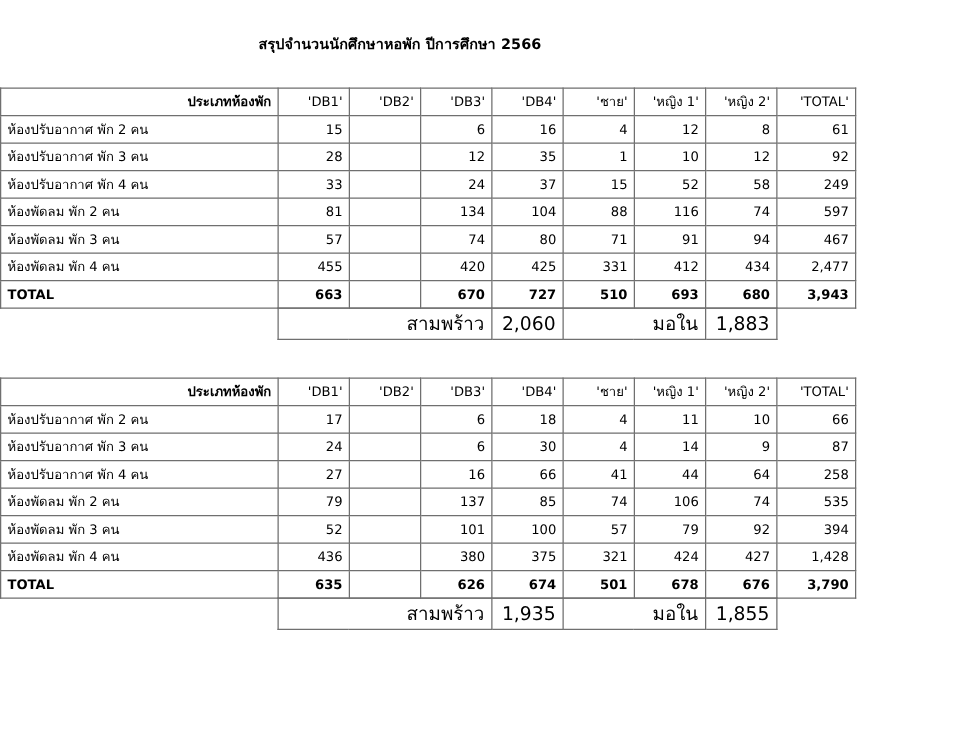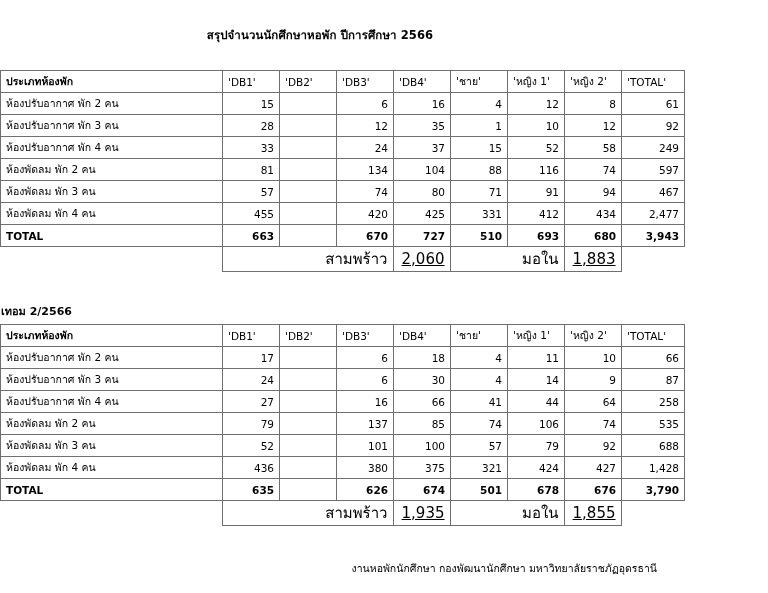--- a/index.html
+++ b/index.html
@@ -53,25 +53,25 @@
     font-weight: normal;
     vertical-align: middle;
     overflow: hidden;
     white-space: nowrap;
   }
   .col-type  { width: 222px; }
   .col-num   { width: 57px; }
   .col-total { width: 63px; }
 
   thead th {
-    text-align: left;
+    text-align: right;
     font-weight: bold;
   }
   thead th.h-type {
-    text-align: left;
+    text-align: right;
     font-weight: bold;
   }
   tbody td.cat {
     text-align: left;
   }
   tbody td.num {
     text-align: right;
   }
   tr.total-row td {
     font-weight: bold;
@@ -92,21 +92,20 @@
     overflow: hidden;
   }
   td.f-pad {
     border: none !important;
   }
   td.f-label {
     text-align: right;
   }
   td.f-value {
     text-align: right;
-    text-decoration: underline;
   }
   td.f-tail {
     border: none !important;
   }
   .doc-footer {
     width: 657px;
     margin: 0 auto;
     margin-top: 34px;
     text-align: right;
     font-size: 10.5px;
@@ -247,21 +246,20 @@
           <td class="f-value">2,060</td>
           <td class="f-label" colspan="2">มอใน</td>
           <td class="f-value">1,883</td>
           <td class="f-tail"></td>
         </tr>
       </tbody>
     </table>
   </div>
 
   <div class="section section-2">
-    <div class="term-label">เทอม 2/2566</div>
 
     <table class="grid">
       <colgroup>
         <col class="col-type">
           <col class="col-num">
           <col class="col-num">
           <col class="col-num">
         <col class="col-num">
           <col class="col-num">
           <col class="col-num">
@@ -328,21 +326,21 @@
         </tr>
         <tr>
           <td class="cat">ห้องพัดลม พัก 3 คน</td>
           <td class="num">52</td>
           <td class="num"></td>
           <td class="num">101</td>
           <td class="num">100</td>
           <td class="num">57</td>
           <td class="num">79</td>
           <td class="num">92</td>
-          <td class="num">688</td>
+          <td class="num">394</td>
         </tr>
         <tr>
           <td class="cat">ห้องพัดลม พัก 4 คน</td>
           <td class="num">436</td>
           <td class="num"></td>
           <td class="num">380</td>
           <td class="num">375</td>
           <td class="num">321</td>
           <td class="num">424</td>
           <td class="num">427</td>
@@ -380,15 +378,14 @@
           <td class="f-label" colspan="3">สามพร้าว</td>
           <td class="f-value">1,935</td>
           <td class="f-label" colspan="2">มอใน</td>
           <td class="f-value">1,855</td>
           <td class="f-tail"></td>
         </tr>
       </tbody>
     </table>
   </div>
 
-  <div class="doc-footer">งานหอพักนักศึกษา กองพัฒนานักศึกษา มหาวิทยาลัยราชภัฏอุดรธานี</div>
 
 </div>
 
 </body></html>

